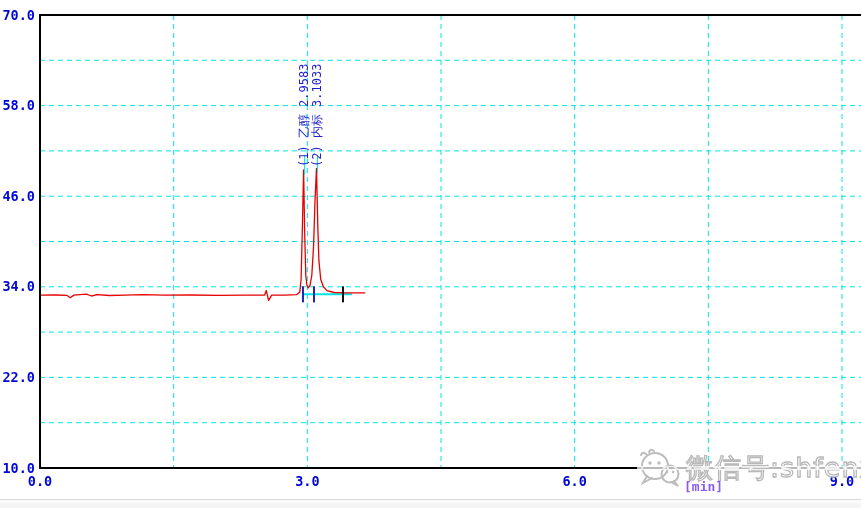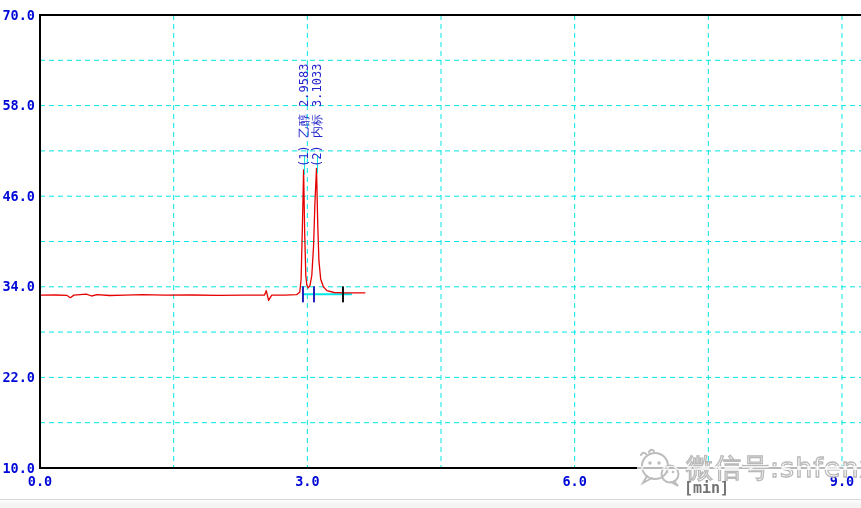--- a/index.html
+++ b/index.html
@@ -17,21 +17,21 @@
     background:rgba(255,255,255,0.72);
   }
   .watermark-text{
     font-size:27px;letter-spacing:1px;color:#ffffff;
     -webkit-text-stroke:1.3px #b9b9b9;
     text-shadow:0 0 1px #cfcfcf;
     font-family:"DejaVu Sans", sans-serif;white-space:nowrap;
   }
   .xunit-label{
     position:absolute;left:684px;top:479px;z-index:3;
-    color:#737373;font-weight:bold;font-size:15px;
+    color:#8b5cf6;font-weight:bold;font-size:13px;
     font-family:"DejaVu Sans Mono", monospace;
   }
   .bottom-bar{
     position:absolute;left:0;right:0;bottom:0;height:8px;z-index:4;
     background:linear-gradient(#fdfdfd,#eeeeee);
     border-top:1px solid #d8d8d8;
     box-shadow:inset 0 -3px 0 #f4f4f4;
   }
 </style>
 </head>

